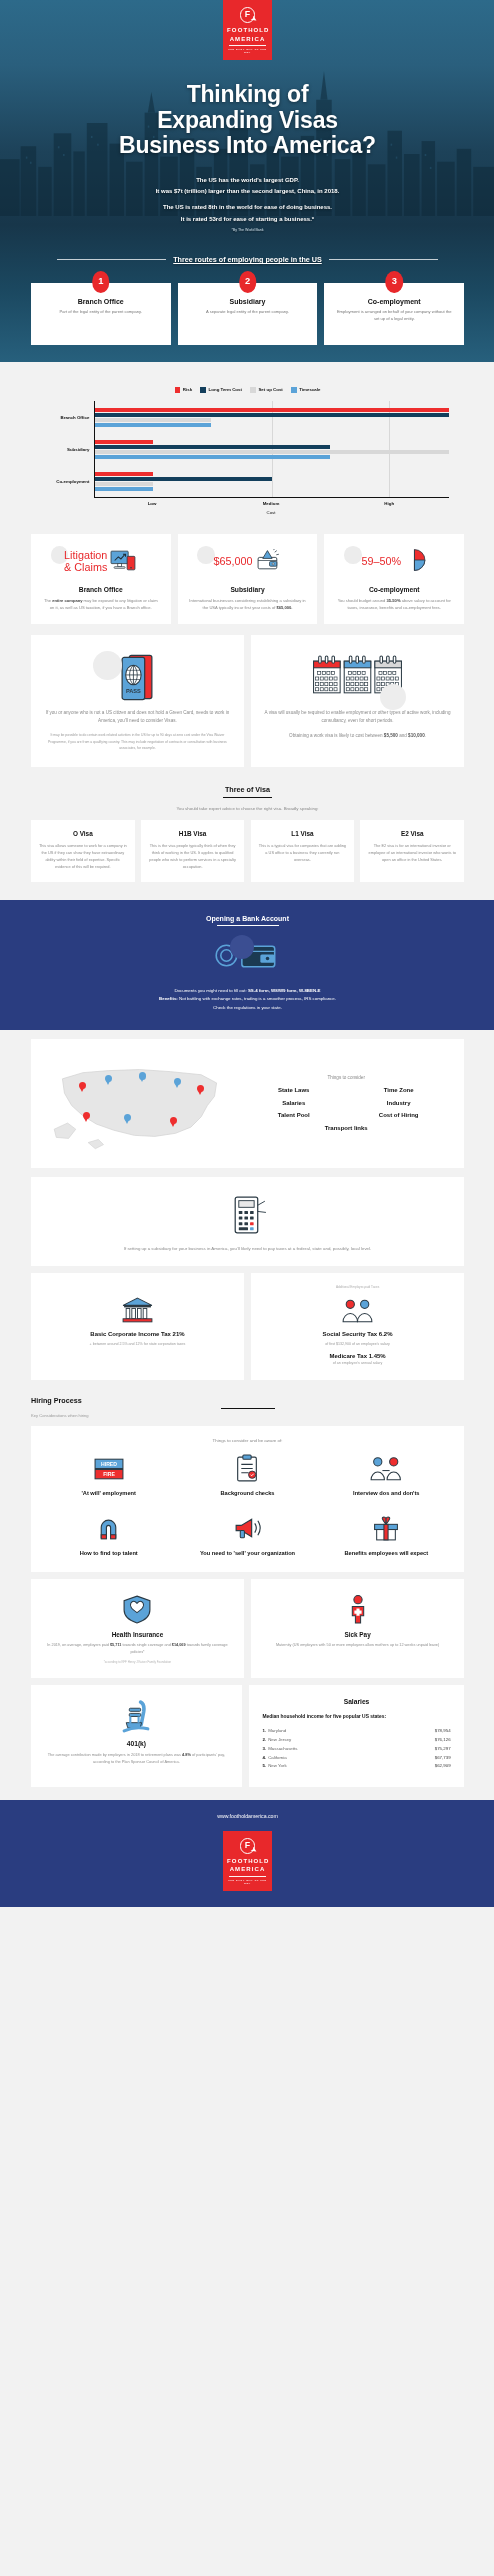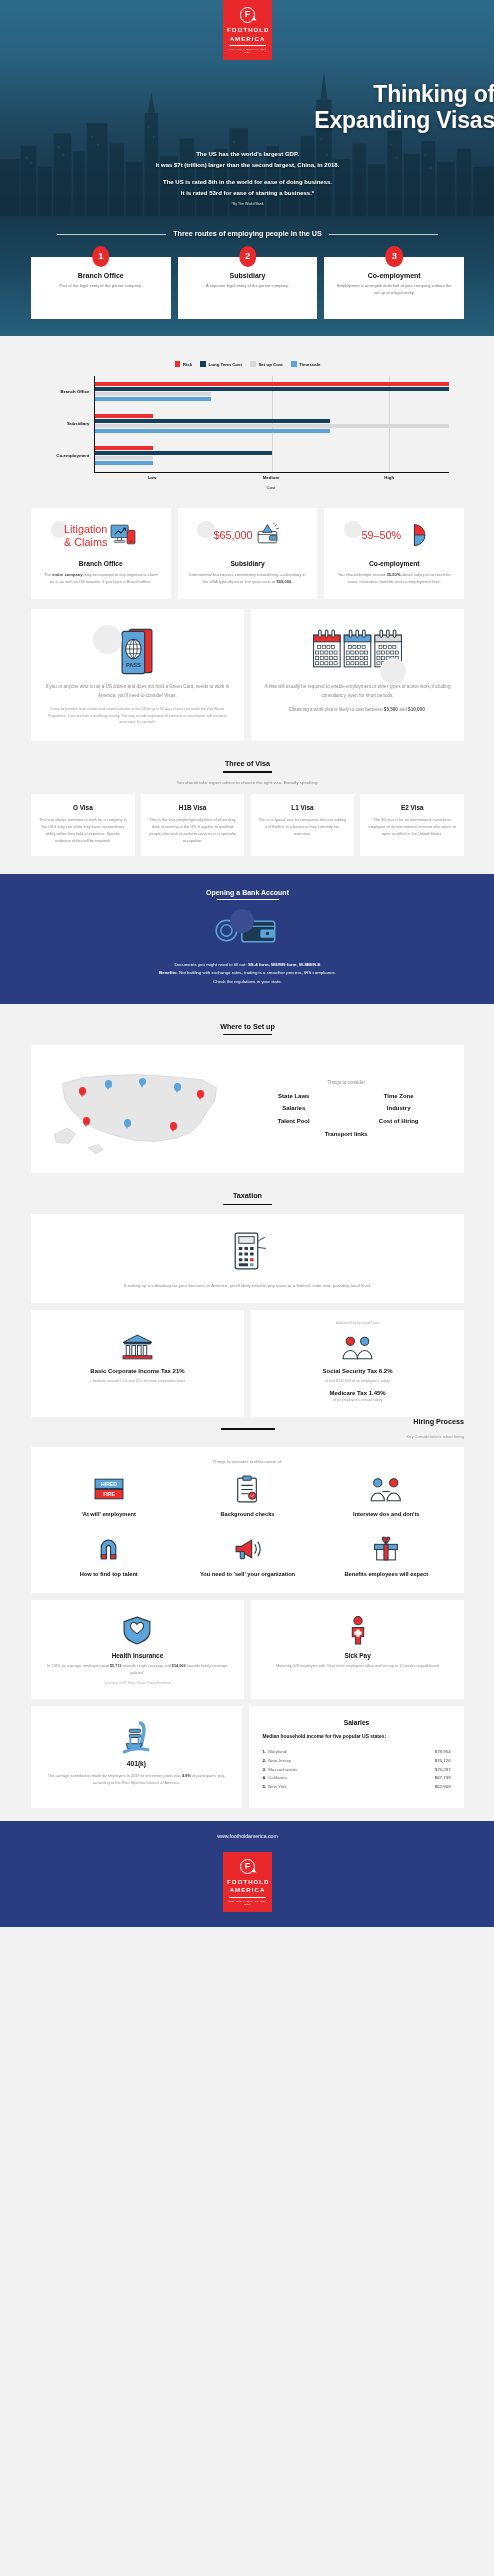--- a/index.html
+++ b/index.html
@@ -40,21 +40,21 @@
     font-size:6.7px; line-height:1; transform: rotate(32deg);
   }
   .logo-name {
     color:#fff; font-size:6px; font-weight:bold; letter-spacing:1.1px;
     line-height:1.38;
   }
   .logo-rule { height:0.5px; background:#fff; margin:2.6px 2.1px 2.1px; opacity:.95; }
   .logo-tag { color:#fff; font-size:2.4px; letter-spacing:0.6px; font-weight:bold; }
 
   .hero-title {
-    color:#fff; text-align:right; font-size:23px; font-weight:bold;
+    color:#fff; text-align:center; font-size:23px; font-weight:bold;
     line-height:1.12; margin-top:21.6px; letter-spacing:-0.2px;
     text-shadow: 0 1px 3.6px rgba(0,0,0,.45);
   }
   .hero-sub {
     color:#fff; text-align:center; font-size:6px; font-weight:bold;
     line-height:1.85; margin-top:15.5px;
     text-shadow: 0 0.5px 2.1px rgba(0,0,0,.5);
   }
   .hero-sub .gap { display:block; height:5.7px; }
   .hero-src {
@@ -62,21 +62,21 @@
     text-shadow: 0 0.5px 1.5px rgba(0,0,0,.5);
   }
 
   
   .routes-head {
     display:flex; align-items:center; justify-content:center; gap:7.2px;
     margin: 23px auto 0; width: 381px;
   }
   .routes-head .line { flex:1; height:0.5px; background:rgba(255,255,255,.75); }
   .routes-head .txt { color:#fff; font-size:7.2px; font-weight:bold; white-space:nowrap;
-    text-shadow:0 0.5px 2.1px rgba(0,0,0,.5); }
+    text-shadow:0 0.5px 2.1px rgba(0,0,0,.5);text-decoration:underline; }
 
   
   .routes {
     display:flex; gap:7.2px; width: 433px; margin: 18.5px auto 0;
     position:relative; z-index:4;
   }
   .route-card {
     flex:1; background:#fff; padding: 15.5px 9.3px 10.3px; text-align:center;
     position:relative; min-height:62px;
   }
@@ -187,21 +187,21 @@
   .tax-note { font-size:4.4px; color:#8a8a8a; line-height:1.8; margin-top:5.2px; }
   .tax-two { display:flex; gap:7.2px; margin-top:7.2px; }
   .tax-card { flex:1; background:#fff; padding:11.3px 9.3px 13.4px; text-align:center; }
   .tax-card .lbl { font-size:3.1px; color:#b0b0b0; margin-bottom:2.1px; min-height:4.6px; }
   .tax-ico { height:33px; display:flex; align-items:flex-end; justify-content:center; }
   .tax-h { font-size:6px; font-weight:bold; color:#111; margin-top:6.2px; line-height:1.45; }
   .tax-s { font-size:3.6px; color:#9a9a9a; margin-top:2.6px; line-height:1.6; }
   .tax-h2 { font-size:6px; font-weight:bold; color:#111; margin-top:5.2px; }
 
   
-  .hire-head { text-align:right; margin-top:0; }
+  .hire-head { text-align:left; margin-top:16px; }
   .hire-head .t { font-size:7.2px; font-weight:bold; color:#111; }
   .hire-head .u { width:54px; height:1.2px; background:#111; margin:2.1px auto 0; }
   .hire-head .s { font-size:4.1px; color:#9a9a9a; margin-top:4.6px; }
   .hire-card { background:#fff; margin-top:8.2px; padding:11.3px 12.4px 14.4px; }
   .hire-intro { text-align:center; font-size:4.4px; color:#8a8a8a; margin-bottom:9.3px; }
   .hire-grid { display:grid; grid-template-columns:repeat(3,1fr); gap:13.4px 8.2px; }
   .hire-item { text-align:center; }
   .hire-ico { height:33px; display:flex; align-items:center; justify-content:center; }
   .hire-lb { font-size:5.7px; font-weight:bold; color:#111; margin-top:5.2px; line-height:1.4; }
 
@@ -313,20 +313,21 @@
         </div>
         <div class="logo-name">FOOTHOLD</div>
         <div class="logo-name">AMERICA</div>
         <div class="logo-rule"></div>
         <div class="logo-tag">THE EASY WAY TO THE USA</div>
       </div>
 
       <h1 class="hero-title">
         <span>Thinking of</span><br>
         <span>Expanding Visas</span><br>
+        <span>Business Into America?</span>
       </h1>
 
       <div class="hero-sub">
         <span>The US has the world's largest GDP.</span><br>
         <span>It was $7t (trillion) larger than the second largest, China, in 2018.</span>
         <span class="gap"></span>
         <span>The US is rated 8th in the world for ease of doing business.</span><br>
         <span>It is rated 53rd for ease of starting a business.*</span>
       </div>
       <div class="hero-src">*By The World Bank</div>
@@ -638,24 +639,20 @@
         </div>
         <div class="bank-text">
           <span>Documents you might need to fill out: </span><b>SS-4 form, W8/W9 form, W-8BEN-E</b><br>
           <b>Benefits:</b><span> Not battling with exchange rates, trading is a smoother process, IRS compliance.</span><br>
           <span>Check the regulations in your state.</span>
         </div>
       </div>
     </div>
 
     <div class="wrap">
-      <div class="sec-head">
-        <div class="t">Where to Set up</div>
-        <div class="u"></div>
-      </div>
 
       <div class="map-card">
         <div class="map-area">
           <svg width="185" height="103" viewBox="0 0 360 200">
             <path d="M30,52 L70,40 L120,36 L180,34 L240,38 L300,44 L330,60 L326,86 L312,104
                      L300,126 L280,146 L250,158 L210,164 L170,162 L130,152 L96,140 L70,124
                      L48,104 L34,80 Z" fill="#e6e6e6" stroke="#d2d2d2" stroke-width="1.4"></path>
             <path d="M14,150 L40,138 L56,150 L42,168 L18,166 Z" fill="#e6e6e6" stroke="#d2d2d2" stroke-width="1.2"></path>
             <path d="M80,176 L100,170 L110,180 L94,188 Z" fill="#e6e6e6" stroke="#d2d2d2" stroke-width="1.2"></path>
           </svg>
@@ -699,24 +696,20 @@
             <div>Time Zone</div>
             <div>Salaries</div>
             <div>Industry</div>
             <div>Talent Pool</div>
             <div>Cost of Hiring</div>
             <div class="full">Transport links</div>
           </div>
         </div>
       </div>
 
-      <div class="sec-head">
-        <div class="t">Taxation</div>
-        <div class="u"></div>
-      </div>
 
       <div class="tax-top">
         <div class="tax-art">
           <svg width="44" height="43" viewBox="0 0 86 84">
             <rect x="18" y="6" width="44" height="70" rx="4" fill="#fff" stroke="#2b3a44" stroke-width="2.4"></rect>
             <rect x="25" y="13" width="30" height="13" fill="#e9e9e9" stroke="#2b3a44" stroke-width="1.8"></rect>
             <g fill="#2b3a44">
               <rect x="25" y="33" width="7" height="6" rx="1"></rect>
                 <rect x="36" y="33" width="7" height="6" rx="1"></rect>
                 <rect x="47" y="33" width="7" height="6" rx="1"></rect>

